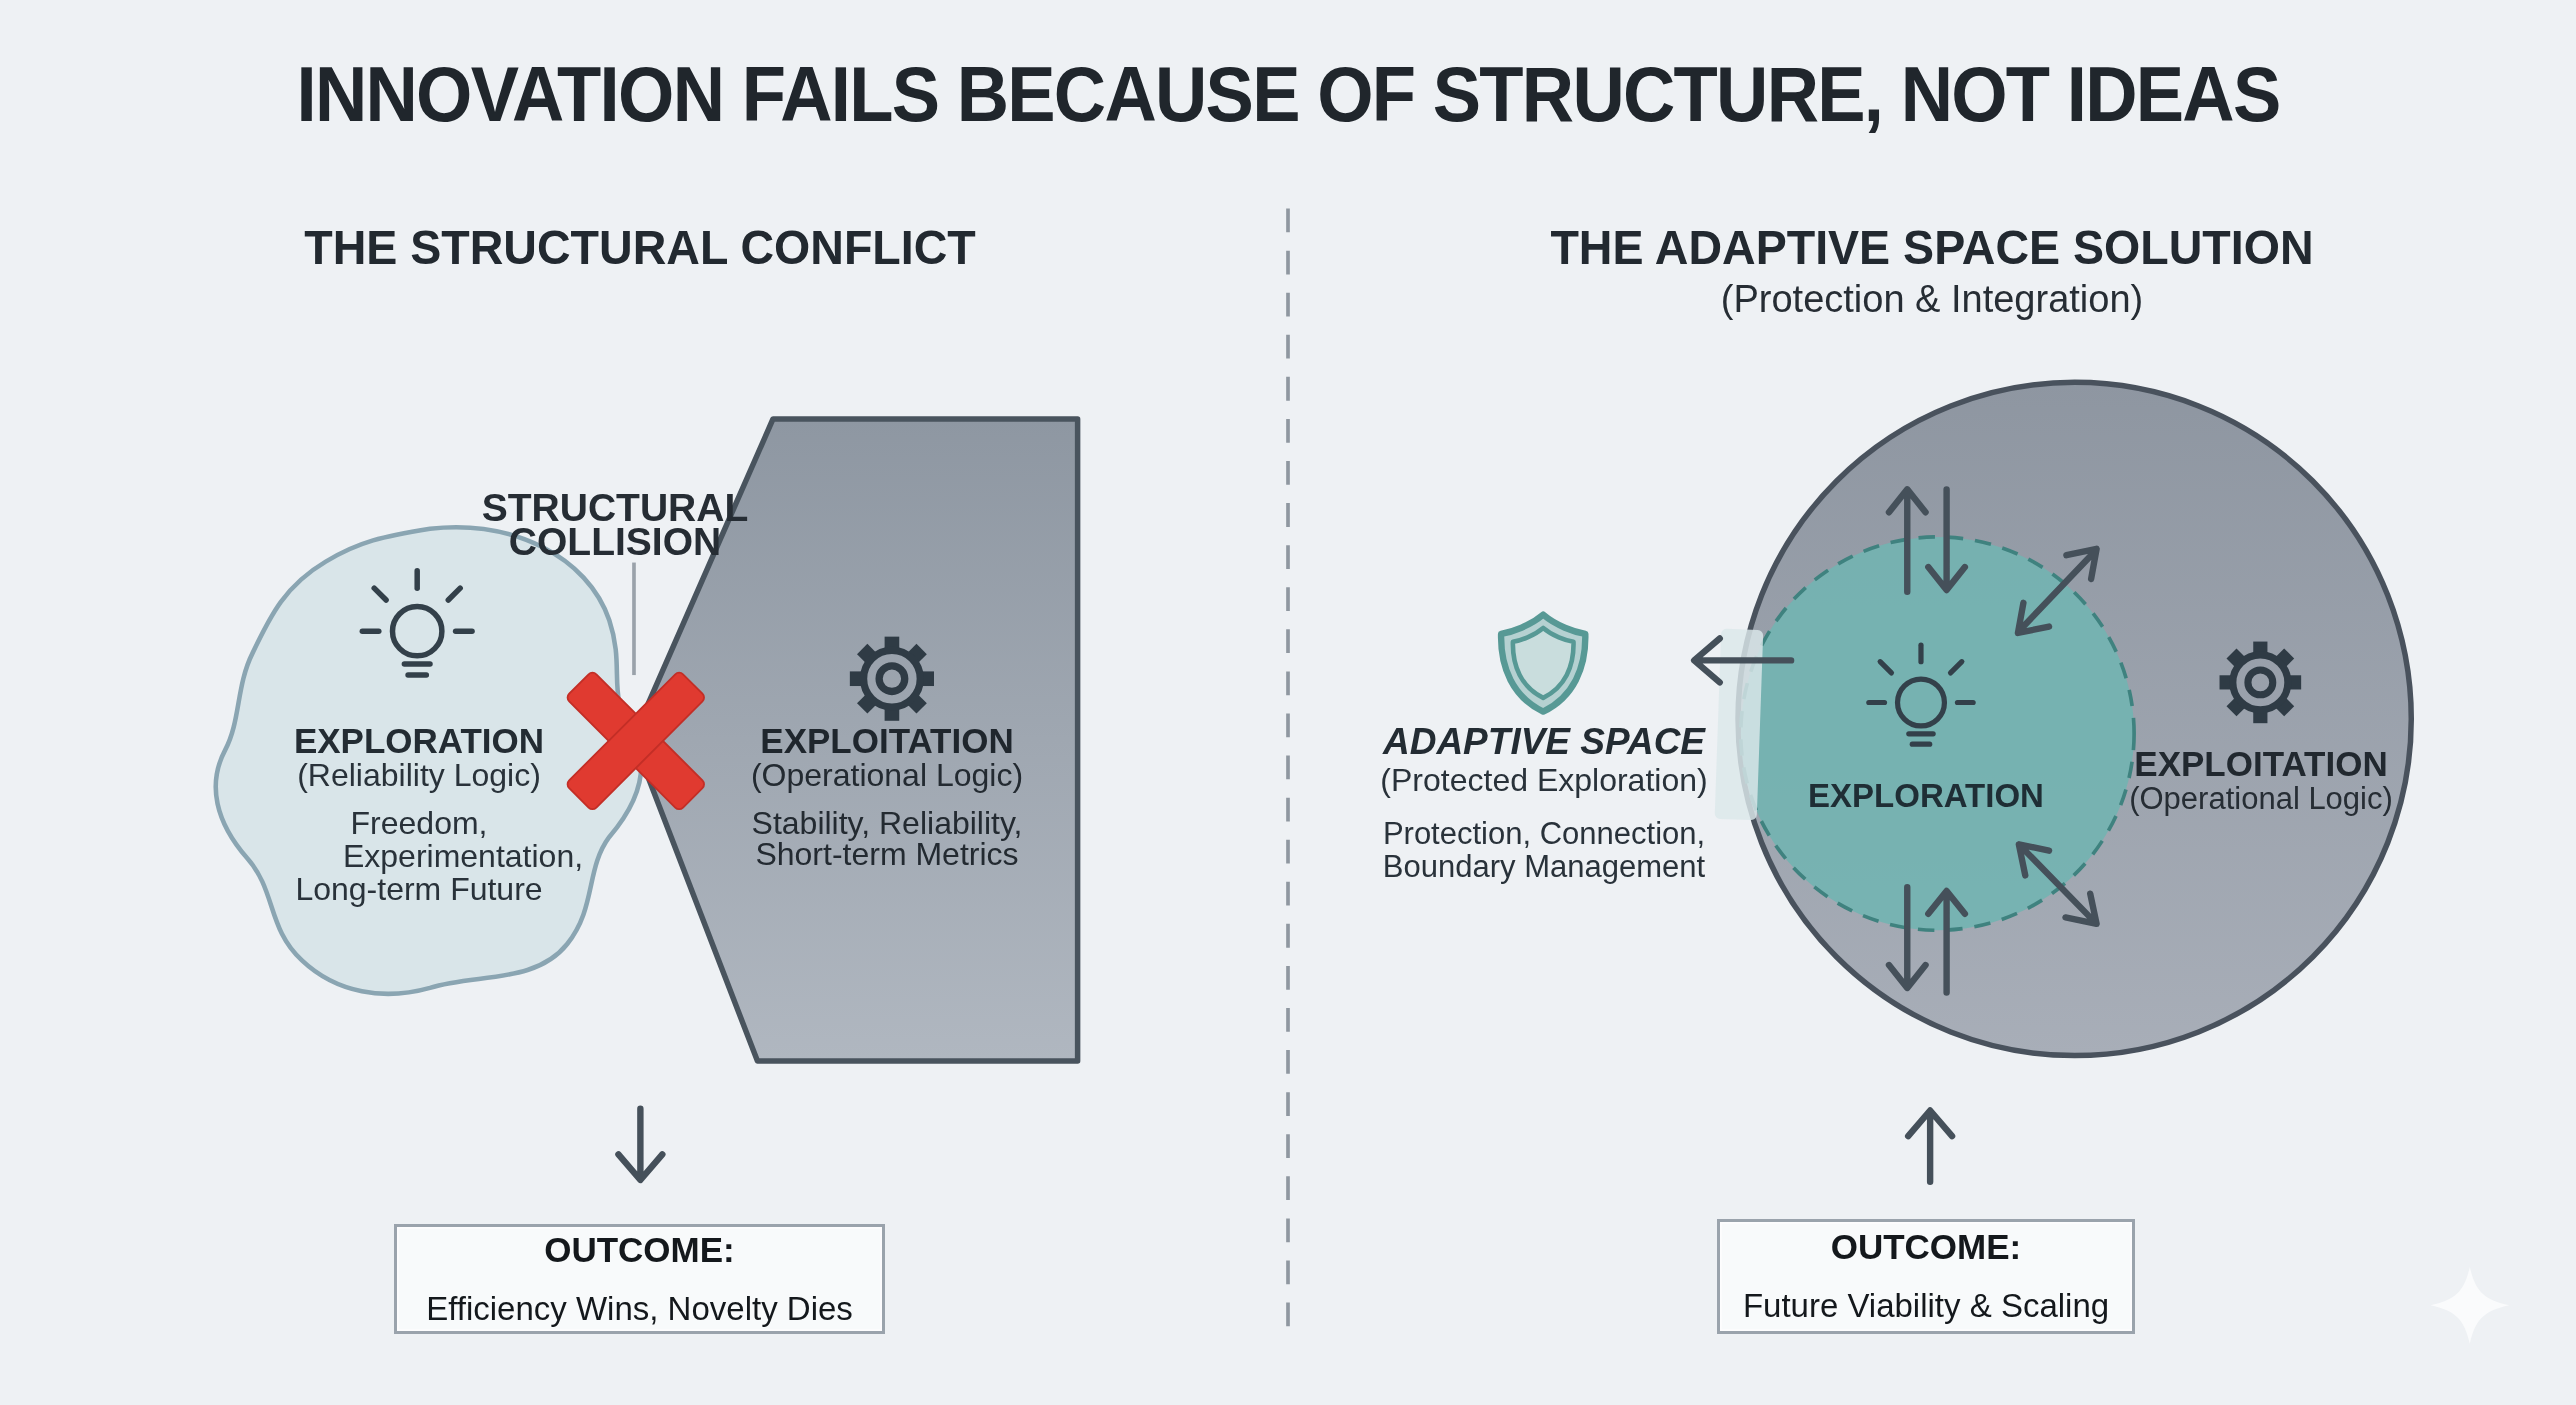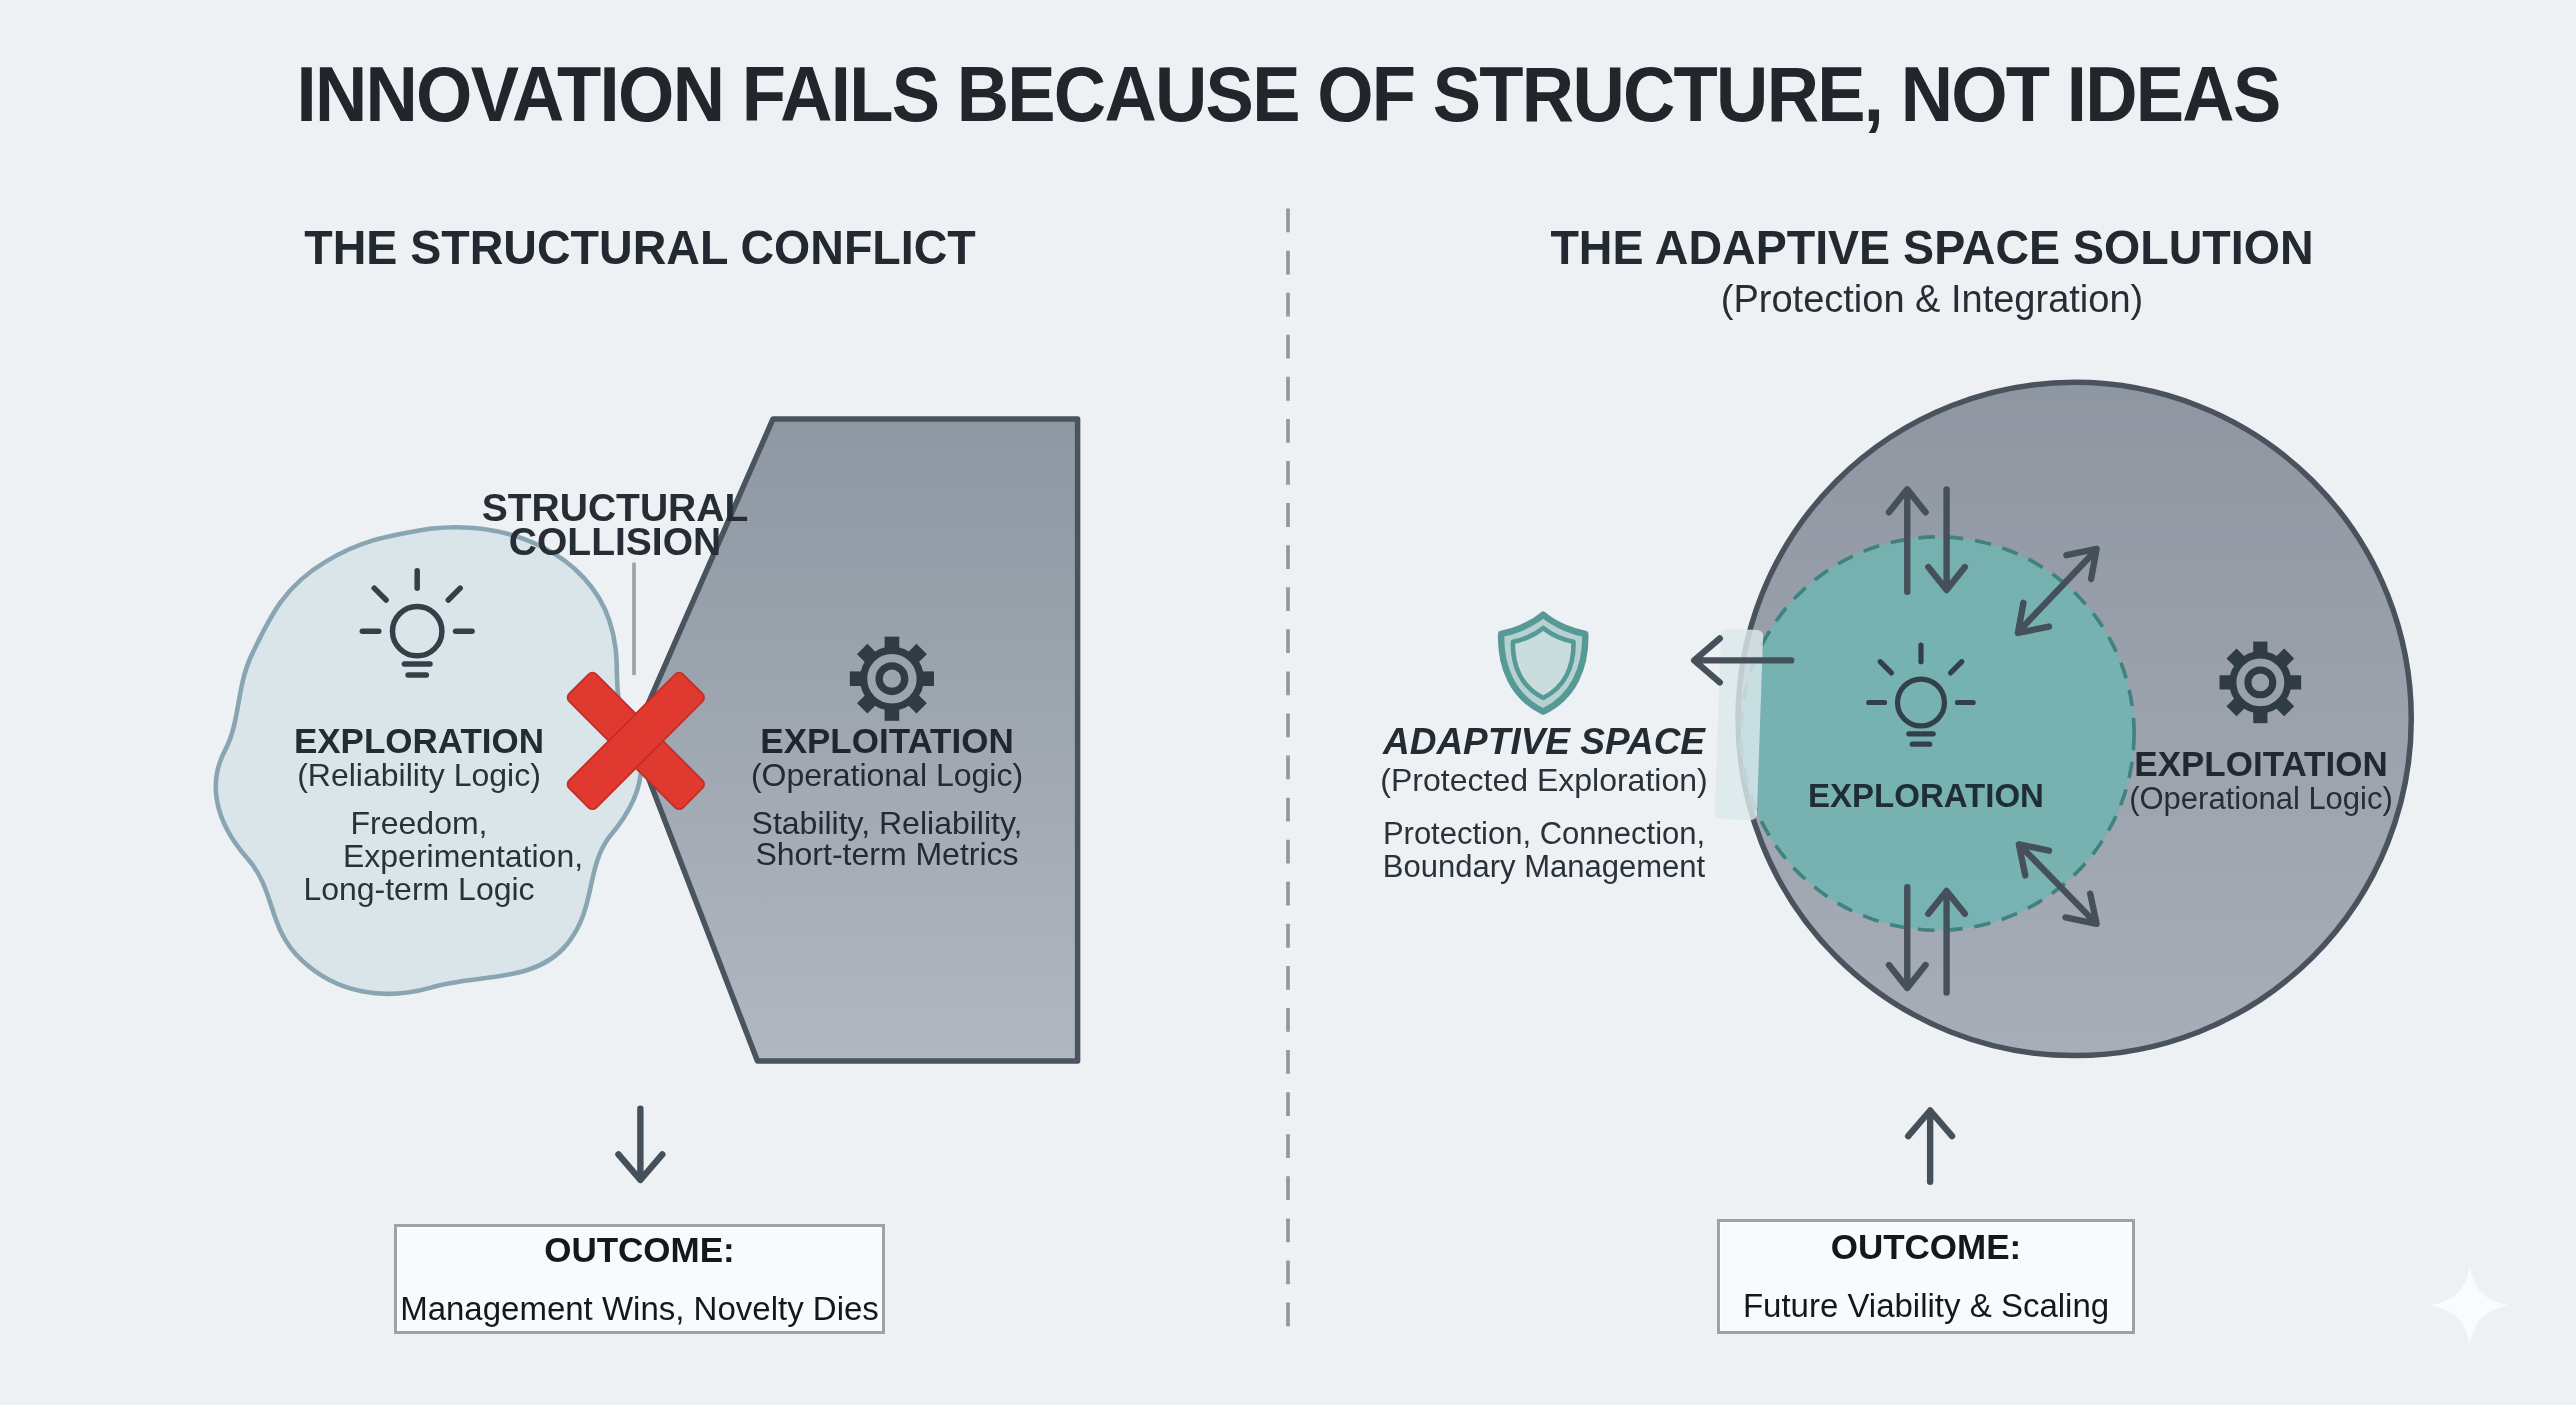--- a/index.html
+++ b/index.html
@@ -174,39 +174,39 @@
   <div class="t panel-heading" style="left:1932px;top:222px;">THE ADAPTIVE SPACE SOLUTION</div>
   <div class="t panel-sub" style="left:1932px;top:279px;">(Protection &amp; Integration)</div>
 
   <div class="t collision" style="left:615px;top:487px;">STRUCTURAL</div>
   <div class="t collision" style="left:615px;top:521px;">COLLISION</div>
 
   <div class="t lbl-name" style="left:419px;top:722px;">EXPLORATION</div>
   <div class="t lbl-paren" style="left:419px;top:758px;">(Reliability Logic)</div>
   <div class="t lbl-line" style="left:419px;top:806px;">Freedom,</div>
   <div class="t lbl-line" style="left:419px;top:839px;margin-left:44px;">Experimentation,</div>
-  <div class="t lbl-line" style="left:419px;top:872px;">Long-term Logic</div>
+  <div class="t lbl-line" style="left:419px;top:872px;">Long-term Future</div>
 
   <div class="t lbl-name" style="left:887px;top:722px;color:#1f262d;">EXPLOITATION</div>
   <div class="t lbl-paren" style="left:887px;top:758px;color:#232a31;">(Operational Logic)</div>
   <div class="t lbl-line" style="left:887px;top:806px;color:#232a31;">Stability, Reliability,</div>
   <div class="t lbl-line" style="left:887px;top:837px;color:#232a31;">Short-term Metrics</div>
 
   <div class="t lbl-name" style="left:1544px;top:722px;font-weight:700;font-size:37px;font-style:italic;">ADAPTIVE SPACE</div>
   <div class="t lbl-paren" style="left:1544px;top:763px;">(Protected Exploration)</div>
   <div class="t lbl-small" style="left:1544px;top:817px;">Protection, Connection,</div>
   <div class="t lbl-small" style="left:1544px;top:850px;">Boundary Management</div>
 
   <div class="t lbl-name" style="left:1926px;top:778px;font-size:33px;color:#1f2e35;">EXPLORATION</div>
   <div class="t lbl-name" style="left:2261px;top:745px;color:#21282f;">EXPLOITATION</div>
   <div class="t lbl-small" style="left:2261px;top:782px;color:#262d34;">(Operational Logic)</div>
 
   <div class="outcome-box" style="left:394px;top:1224px;width:485px;height:104px;">
     <div class="outcome-title">OUTCOME:</div>
-    <div class="outcome-text">Management Wins, Novelty Dies</div>
+    <div class="outcome-text">Efficiency Wins, Novelty Dies</div>
   </div>
 
   <div class="outcome-box" style="left:1717px;top:1219px;width:412px;height:109px;">
     <div class="outcome-title">OUTCOME:</div>
     <div class="outcome-text">Future Viability &amp; Scaling</div>
   </div>
 
 </div>
 
 

